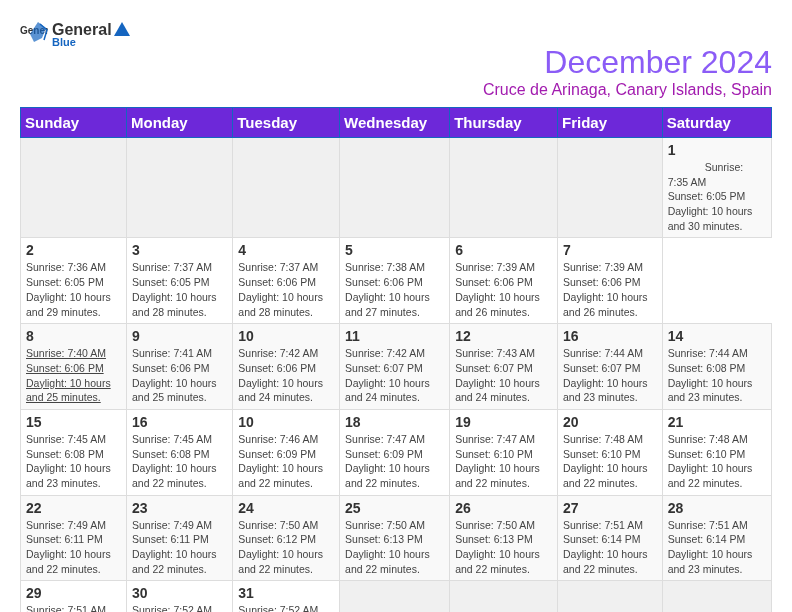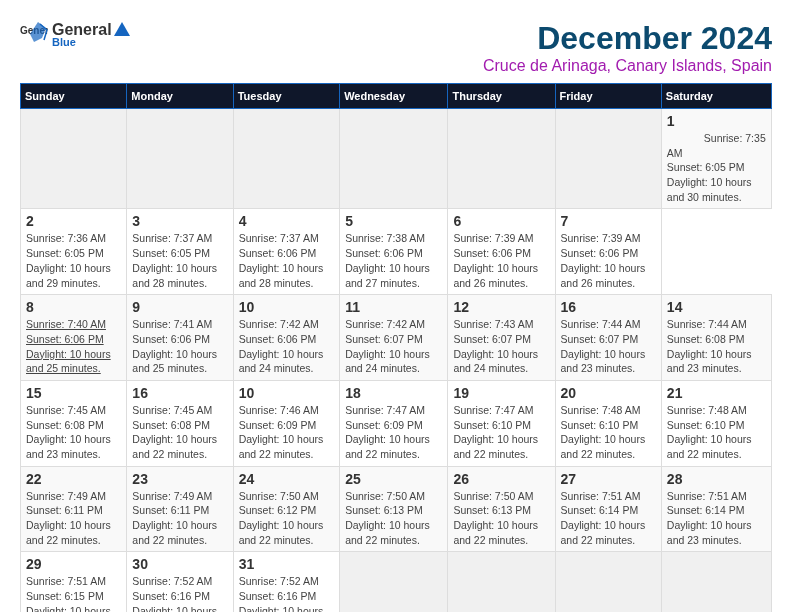--- a/index.html
+++ b/index.html
@@ -23,39 +23,40 @@
     }
     .logo-icon {
       width: 28px;
       height: 28px;
     }
     .title-section {
       text-align: right;
     }
     .main-title {
       font-size: 32px;
-      font-weight: bold;
-      color: #0c4a6e;
+      font-weight: normal;
+      color: #8b5cf6;
+      margin-top: 24px;
     }
     .subtitle {
       font-size: 16px;
       color: #a21caf;
       text-align: right;
     }
     table {
       width: 100%;
       border-collapse: collapse;
       font-size: 11px;
     }
     thead tr th {
-      background-color: #0f172a;
+      background-color: #6d28d9;
       color: #fff;
       padding: 6px 4px;
       text-align: left;
-      font-size: 11px;
+      font-size: 15px;
       font-weight: bold;
       border: 1px solid #1565c0;
     }
     tbody tr td {
       border: 1px solid #ddd;
       padding: 4px 5px;
       vertical-align: top;
       width: 113px;
     }
     tbody tr:nth-child(odd) td {

